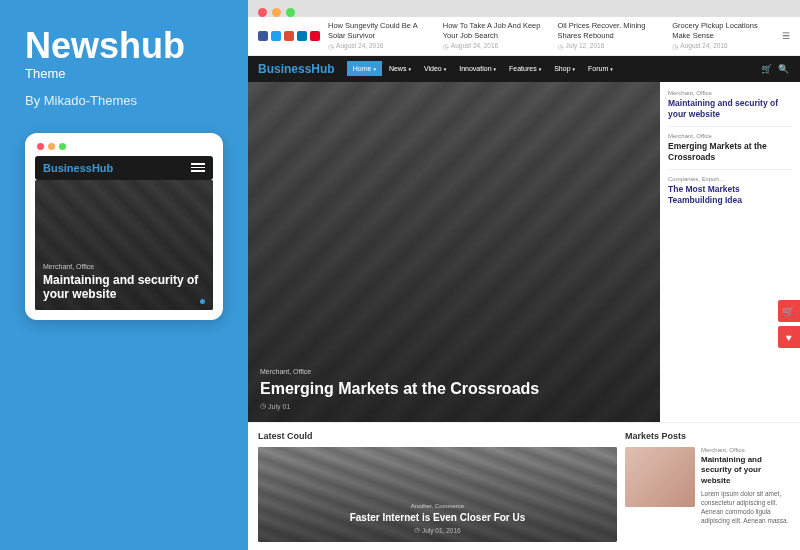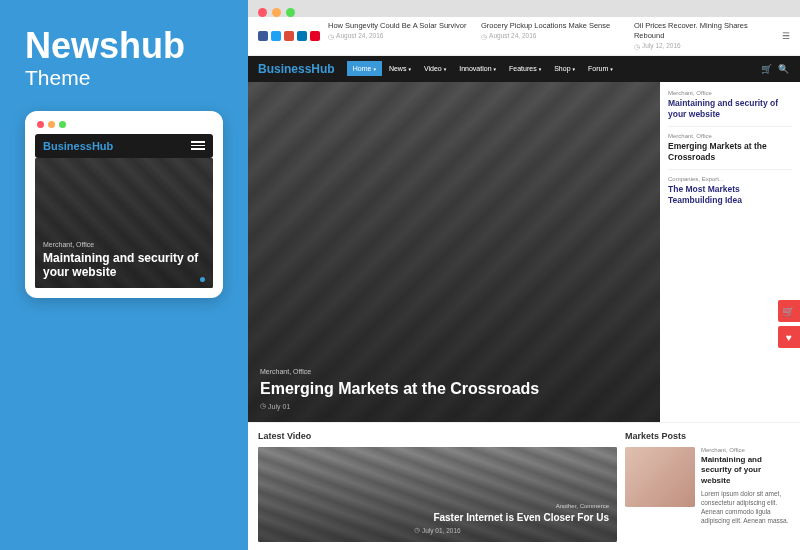--- a/index.html
+++ b/index.html
@@ -13,24 +13,24 @@
       flex-shrink: 0;
       position: relative;
     }
     .brand-title {
       font-size: 36px;
       font-weight: 800;
       color: white;
       line-height: 1.1;
     }
     .brand-subtitle {
-      font-size: 21px;
+      font-size: 13px;
       font-weight: 400;
       color: white;
-      margin-bottom: 21px;
+      margin-bottom: 12px;
     }
     .brand-by {
       font-size: 13px;
       color: rgba(255,255,255,0.85);
       margin-bottom: 25px;
     }
 
     
     .mobile-mockup {
       background: white;
@@ -307,21 +307,21 @@
     .video-bg {
       position: absolute; inset: 0;
       background:
         linear-gradient(rgba(0,0,0,0.2), rgba(0,0,0,0.6)),
         repeating-linear-gradient(20deg, #888 0px, #aaa 8px, #888 16px);
     }
     .video-text {
       position: absolute;
       bottom: 0; left: 0; right: 0;
       padding: 8px;
-      text-align: right;
+      text-align: center;
     }
     .video-tag {
       font-size: 6px; color: rgba(255,255,255,0.7);
       margin-bottom: 3px;
     }
     .video-title {
       font-size: 10px;
       font-weight: 700;
       color: white;
       line-height: 1.2;
@@ -395,20 +395,21 @@
       color: white;
       border-radius: 2px 0 0 2px;
     }
   </style>
 </head>
 <body>
 
 <div class="left-panel">
   <div class="brand-title">Newshub</div>
   <div class="brand-subtitle">Theme</div>
+  <div class="brand-by">By Mikado-Themes</div>
 
   <div class="mobile-mockup">
     <div class="mobile-top-bar">
       <div class="mobile-dots">
         <div class="mobile-dot" style="background:#f56"></div>
         <div class="mobile-dot" style="background:#fa5"></div>
         <div class="mobile-dot" style="background:#5d5"></div>
       </div>
     </div>
     <div class="mobile-nav">
@@ -450,26 +451,30 @@
         <div class="social-icon" style="background:#dd4b39"></div>
         <div class="social-icon" style="background:#0077b5"></div>
         <div class="social-icon" style="background:#e60023"></div>
       </div>
       <div class="ticker-items">
         <div class="ticker-item">
           <div>How Sungevity Could Be A Solar Survivor</div>
           <div class="date">August 24, 2016</div>
         </div>
         <div class="ticker-item">
-          <div>Grocery Pickup Locations Make Sense</div>
+          <div>How To Take A Job And Keep Your Job Search</div>
           <div class="date">August 24, 2016</div>
         </div>
         <div class="ticker-item">
           <div>Oil Prices Recover. Mining Shares Rebound</div>
           <div class="date">July 12, 2016</div>
+        </div>
+        <div class="ticker-item">
+          <div>Grocery Pickup Locations Make Sense</div>
+          <div class="date">August 24, 2016</div>
         </div>
       </div>
       <div style="font-size:9px;color:#555">☰</div>
     </div>
 
     <div class="main-nav">
       <div class="nav-logo">
         <span>Business</span><span>Hub</span>
       </div>
       <div class="nav-items">
@@ -530,21 +535,21 @@
         </div>
         <div class="hero-sidebar-item">
           <div class="hs-tag">Companies, Export...</div>
           <div class="hs-title accent">The Most Markets Teambuilding Idea</div>
         </div>
       </div>
     </div>
 
     <div class="bottom-section">
       <div class="bottom-left">
-        <div class="section-title">Latest Video</div>
+        <div class="section-title">Latest Could</div>
         <div class="video-card">
           <div class="video-bg"></div>
           <div class="video-text">
             <div class="video-tag">Another, Commerce</div>
             <div class="video-title">Faster Internet is Even Closer For Us</div>
             <div class="video-date">July 01, 2016</div>
           </div>
         </div>
       </div>
       <div class="bottom-right">

